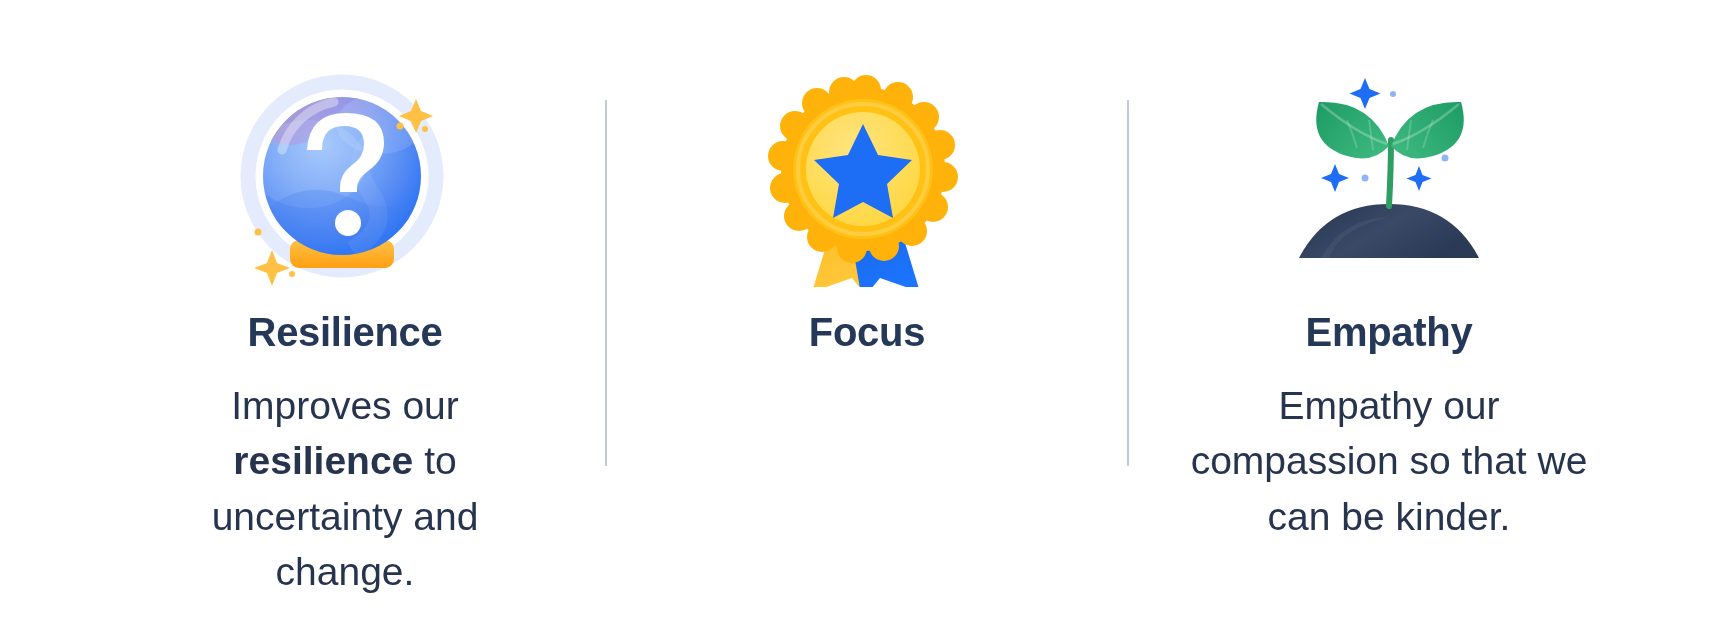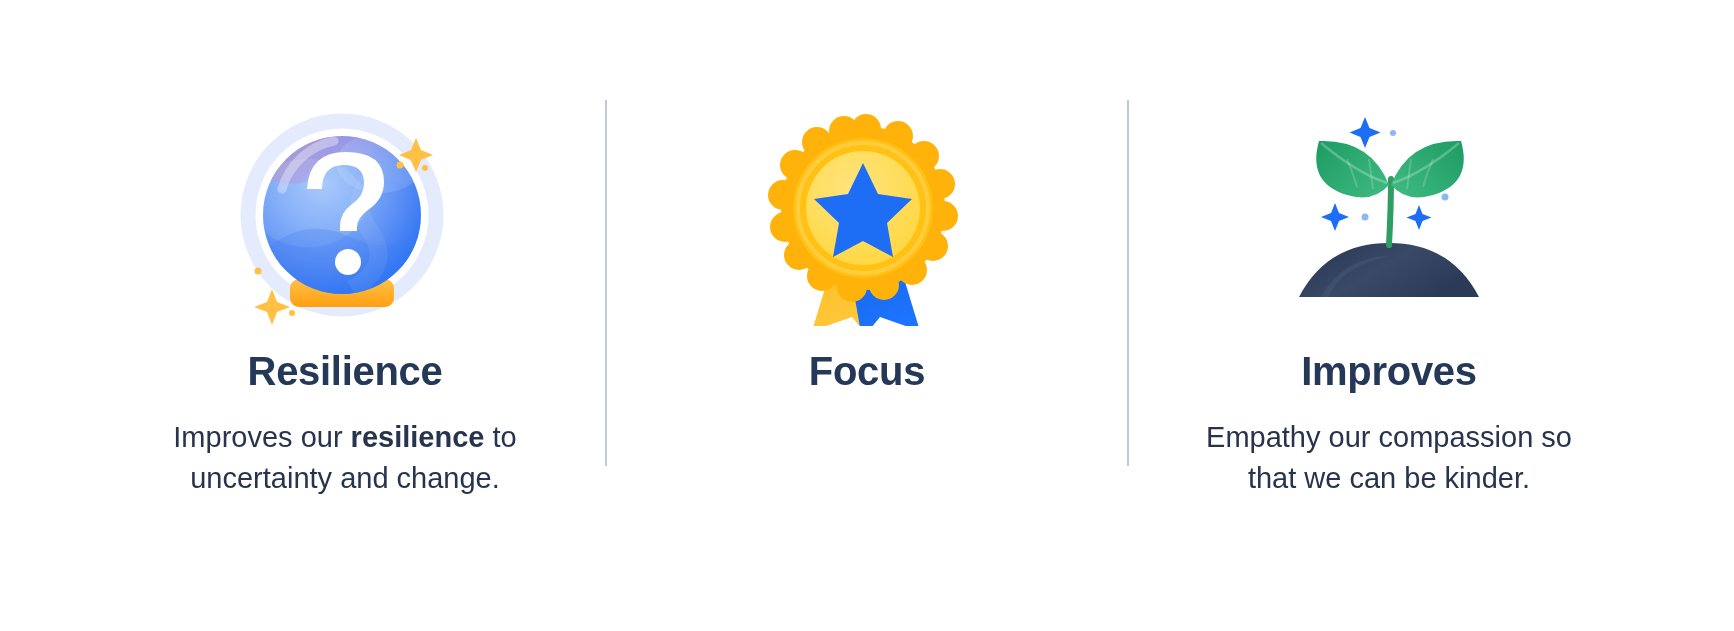--- a/index.html
+++ b/index.html
@@ -24,21 +24,21 @@
     justify-content: center;
     box-sizing: border-box;
     padding: 0;
   }
   .column {
     flex: 0 0 520px;
     display: flex;
     flex-direction: column;
     align-items: center;
     justify-content: flex-start;
-    padding-top: 103px;
+    padding-top: 64px;
     box-sizing: border-box;
     position: relative;
   }
   .divider {
     flex: 0 0 2px;
     width: 2px;
     background: #c3c9d6;
     margin-top: 100px;
     margin-bottom: 165px;
     align-self: stretch;
@@ -53,21 +53,21 @@
   .col-title {
     font-size: 40px;
     font-weight: bold;
     letter-spacing: -0.3px;
     color: #253858;
     margin: 0 0 26px 0;
     line-height: 1;
     text-align: center;
   }
   .col-desc {
-    font-size: 29px;
+    font-size: 39px;
     line-height: 1.42;
     color: #27344d;
     text-align: center;
     max-width: 400px;
     margin: 0;
     font-weight: normal;
   }
   .col-desc b {
     font-weight: bold;
   }
@@ -232,17 +232,17 @@
           <path d="M66 92 l4 10 l10 4 l-10 4 l-4 10 l-4 -10 l-10 -4 l10 -4 z"></path>
           <path d="M150 94 l3.5 9 l9 3.5 l-9 3.5 l-3.5 9 l-3.5 -9 l-9 -3.5 l9 -3.5 z"></path>
         </g>
         <g fill="#8db6f8">
           <circle cx="96" cy="106" r="3.5"></circle>
           <circle cx="176" cy="86" r="3.5"></circle>
           <circle cx="124" cy="22" r="3"></circle>
         </g>
       </svg>
     </div>
-    <h2 class="col-title">Improves</h2>
+    <h2 class="col-title">Empathy</h2>
     <p class="col-desc"><span>Empathy our compassion so that we can be kinder.</span><b></b><span></span></p>
   </div>
 
 </div>
 
 </body></html>

